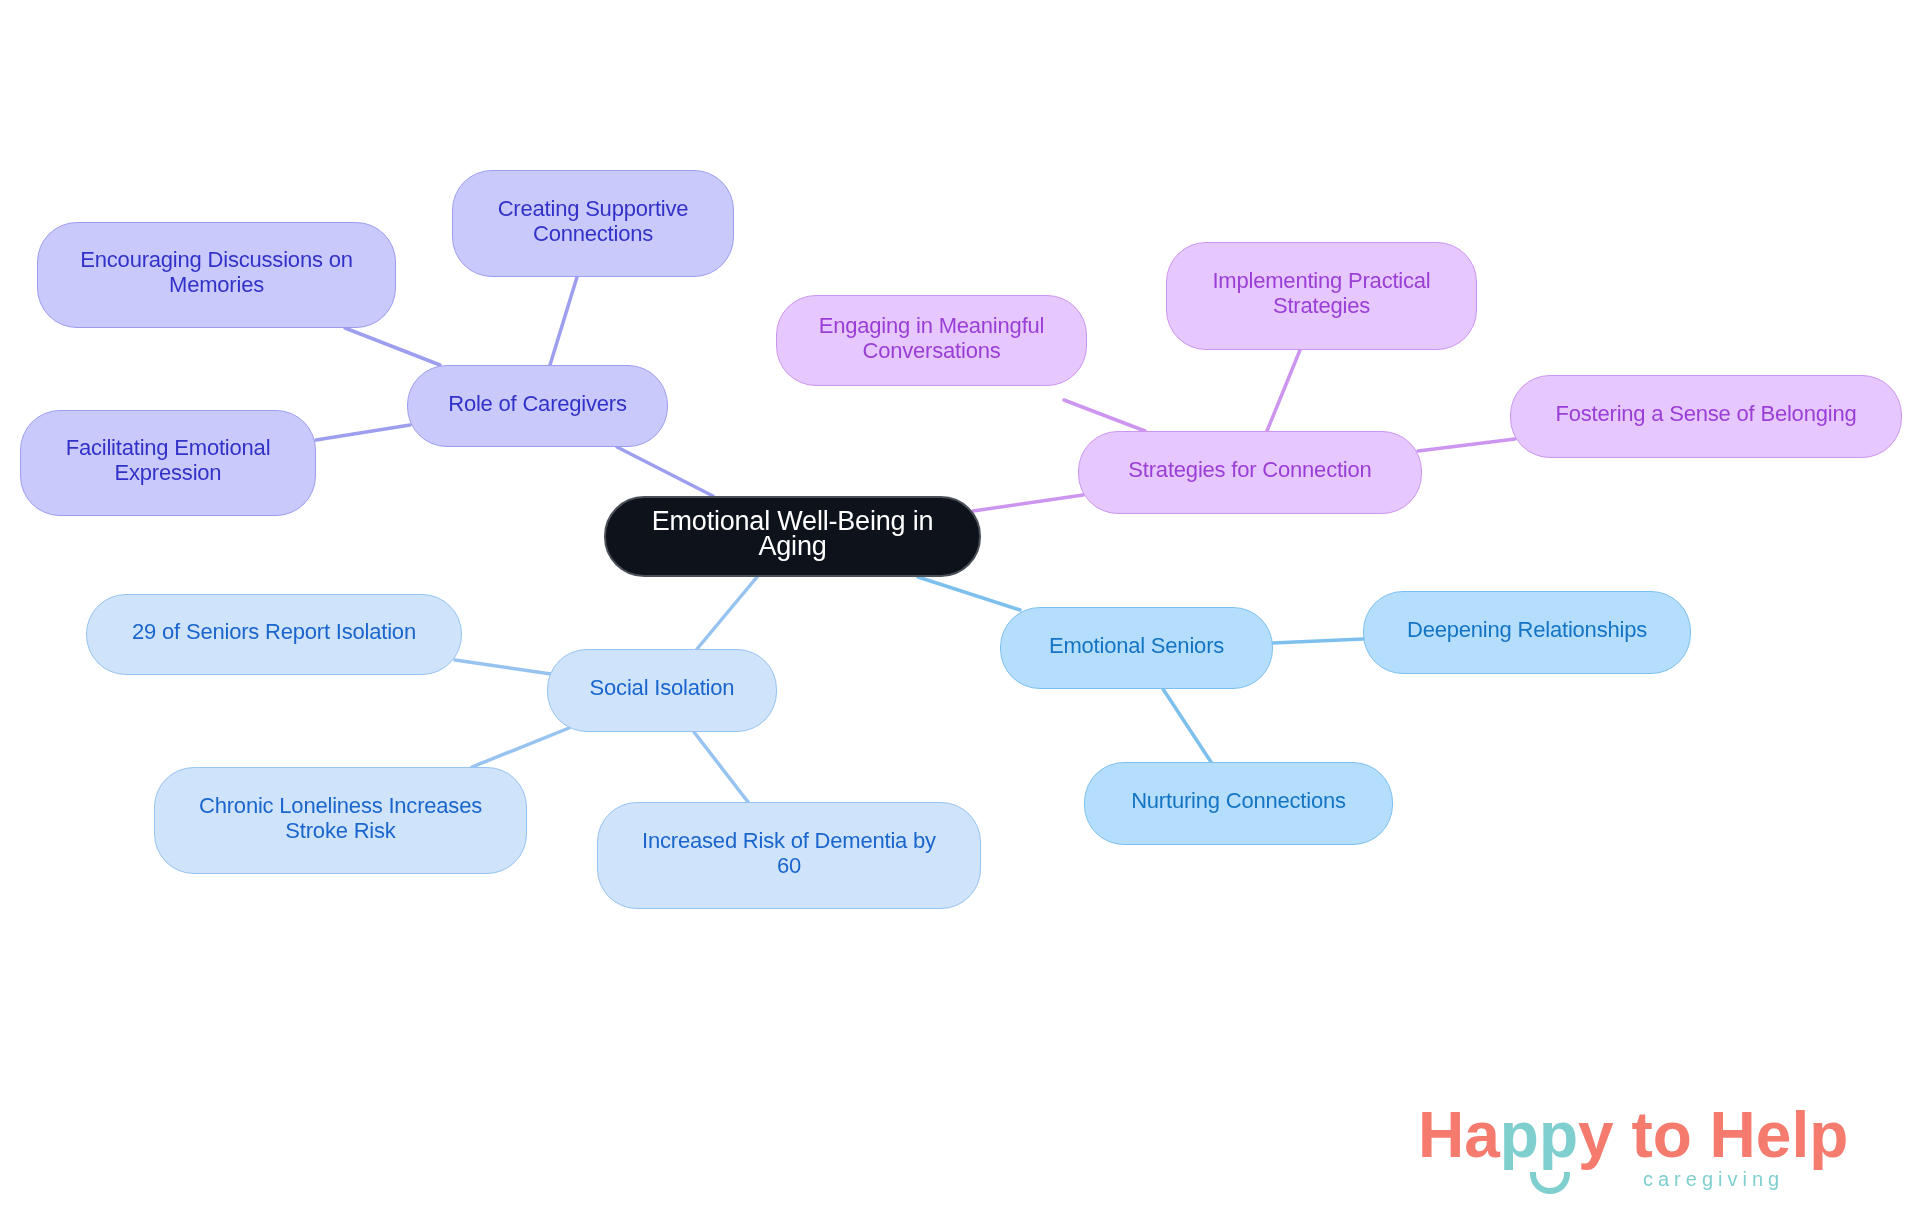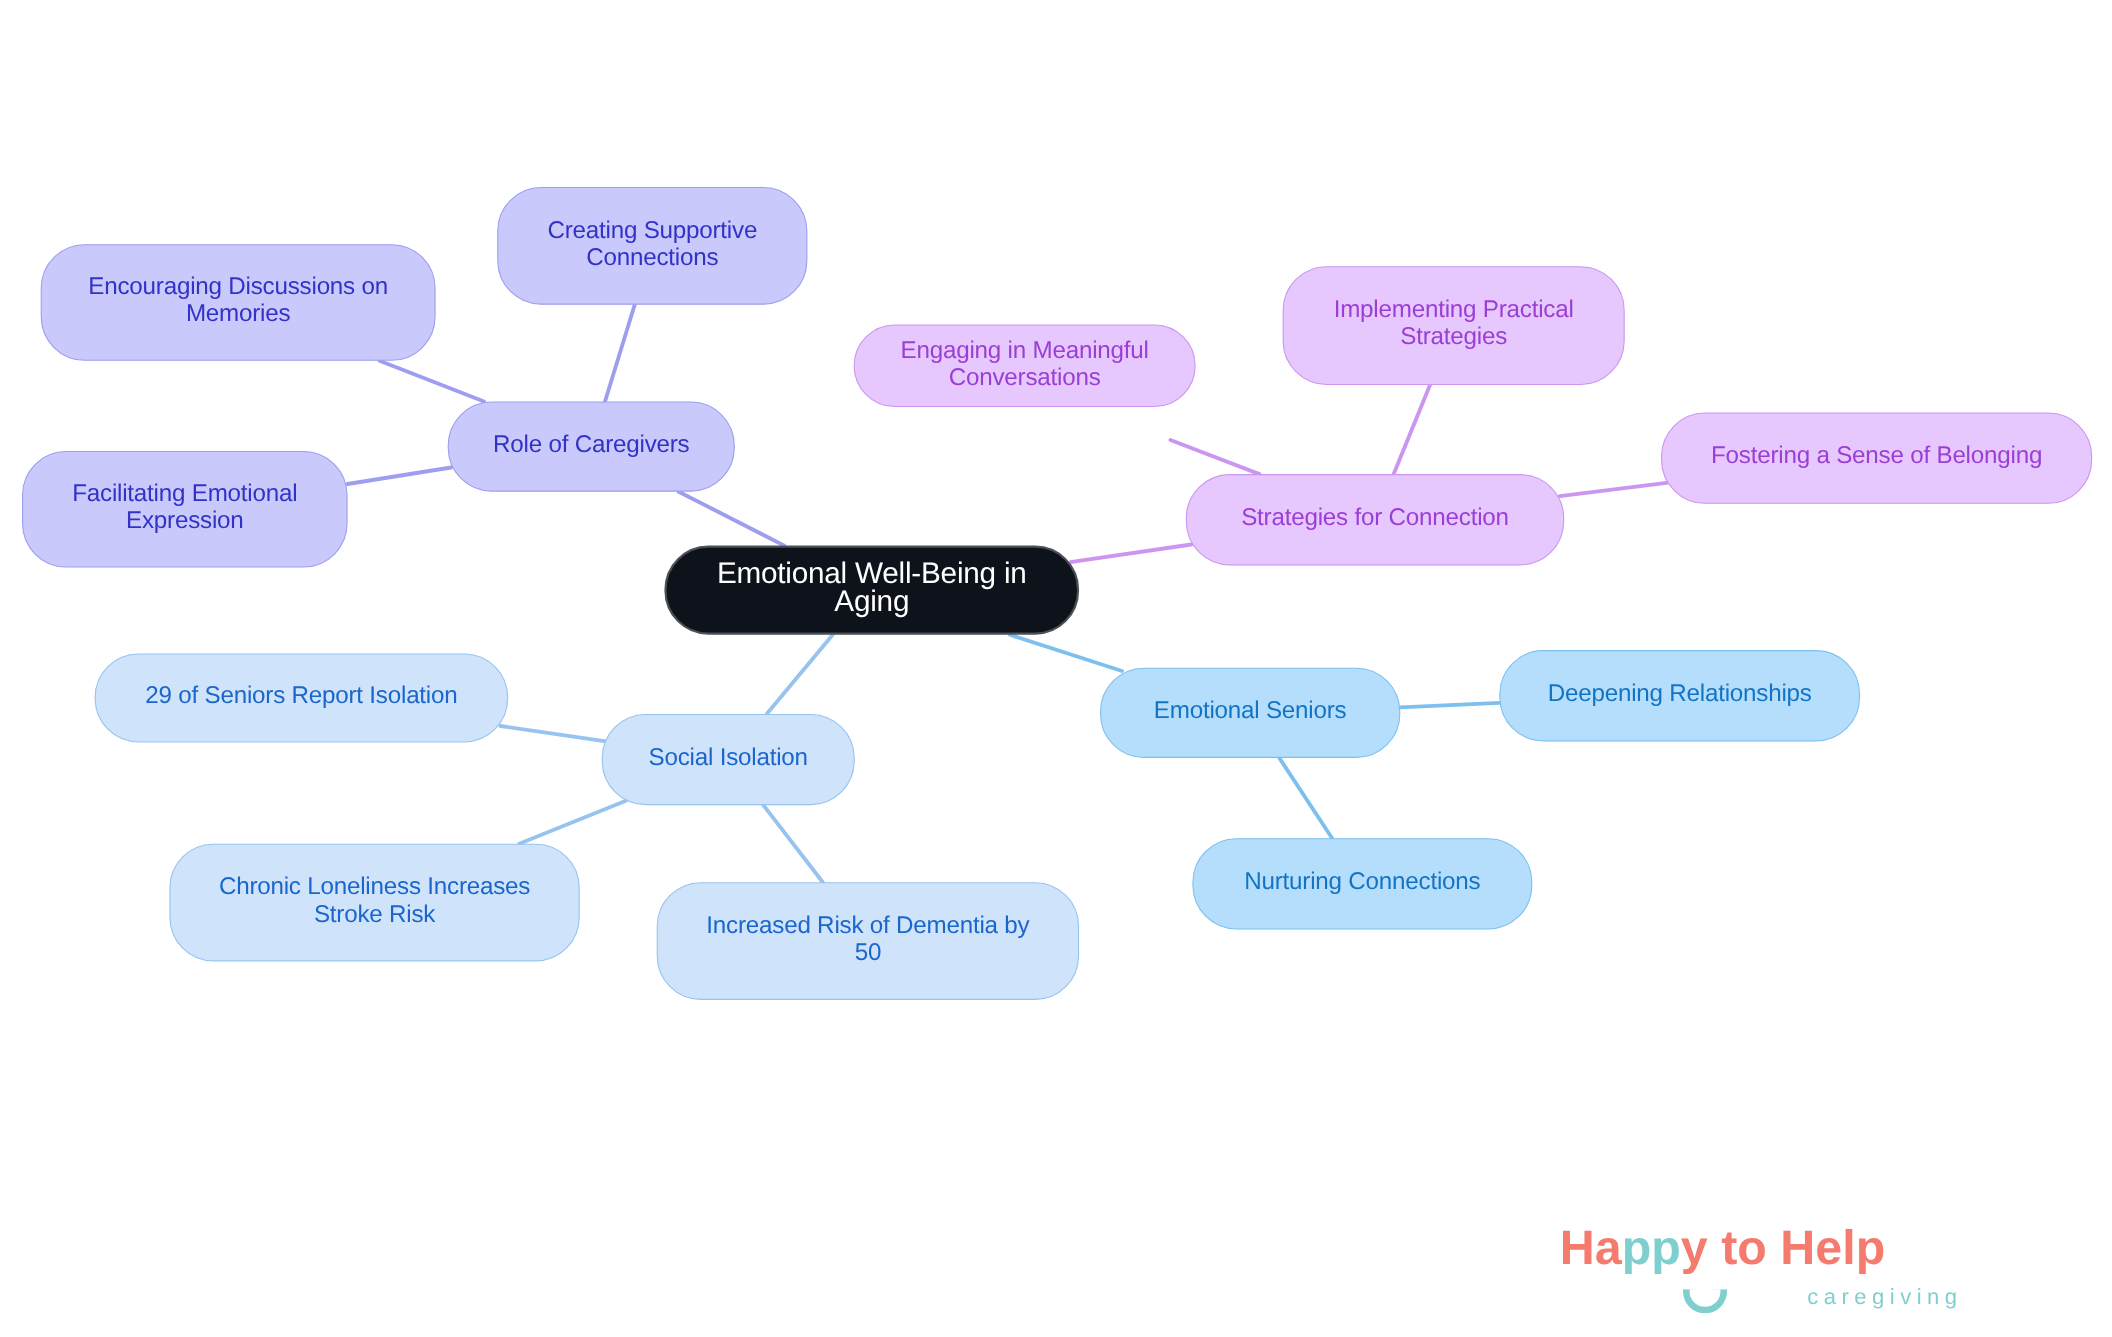--- a/index.html
+++ b/index.html
@@ -9,21 +9,21 @@
   .node {
     position: absolute; box-sizing: border-box;
     display: flex; align-items: center; justify-content: center;
     text-align: center; font-size: 22px; line-height: 25px;
     border-radius: 40px; border: 1.5px solid; padding: 0 24px;
     letter-spacing: -0.2px;
   }
   .node span { display: block; margin-top: -6px; }
   .node.root { color: #ffffff; font-size: 27px; border-width: 2px; }
   .logo { position: absolute; left: 1418px; top: 1100px; width: 470px; height: 100px; }
-  .logo-main { position: absolute; left: 0; top: 0; font-weight: bold; font-size: 44px;
+  .logo-main { position: absolute; left: 0; top: 0; font-weight: bold; font-size: 64px;
                line-height: 70px; white-space: nowrap; letter-spacing: 0px; }
   .logo-sub { position: absolute; left: 225px; top: 62px; font-size: 20px; letter-spacing: 5px;
               line-height: 34px; white-space: nowrap; }
   .smile { position: absolute; left: 112px; top: 72px; width: 40px; height: 22px;
            border: 6px solid; border-top: none; border-radius: 0 0 26px 26px; box-sizing: border-box; }
 </style>
 </head>
 <body>
 
 <svg id="edges" xmlns="http://www.w3.org/2000/svg">
@@ -71,21 +71,21 @@
       <span>
         <div>Facilitating Emotional</div>
         <div>Expression</div>
       </span>
     </div>
     <div class="node" style="left: 1078px; top: 431px; width: 344px; height: 83px; background: rgb(230, 200, 254); border-color: rgb(204, 149, 240); color: rgb(154, 62, 214);">
       <span>
         <div>Strategies for Connection</div>
       </span>
     </div>
-    <div class="node" style="left: 776px; top: 295px; width: 311px; height: 75px; background: rgb(230, 200, 254); border-color: rgb(204, 149, 240); color: rgb(154, 62, 214);">
+    <div class="node" style="left: 776px; top: 295px; width: 311px; height: 91px; background: rgb(230, 200, 254); border-color: rgb(204, 149, 240); color: rgb(154, 62, 214);">
       <span>
         <div>Engaging in Meaningful</div>
         <div>Conversations</div>
       </span>
     </div>
     <div class="node" style="left: 1166px; top: 242px; width: 311px; height: 108px; background: rgb(230, 200, 254); border-color: rgb(204, 149, 240); color: rgb(154, 62, 214);">
       <span>
         <div>Implementing Practical</div>
         <div>Strategies</div>
       </span>
@@ -107,21 +107,21 @@
     </div>
     <div class="node" style="left: 154px; top: 767px; width: 373px; height: 107px; background: rgb(207, 227, 251); border-color: rgb(150, 195, 239); color: rgb(26, 102, 204);">
       <span>
         <div>Chronic Loneliness Increases</div>
         <div>Stroke Risk</div>
       </span>
     </div>
     <div class="node" style="left: 597px; top: 802px; width: 384px; height: 107px; background: rgb(207, 227, 251); border-color: rgb(150, 195, 239); color: rgb(26, 102, 204);">
       <span>
         <div>Increased Risk of Dementia by</div>
-        <div>50</div>
+        <div>60</div>
       </span>
     </div>
     <div class="node" style="left: 1000px; top: 607px; width: 273px; height: 82px; background: rgb(181, 222, 252); border-color: rgb(125, 192, 238); color: rgb(20, 116, 196);">
       <span>
         <div>Emotional Seniors</div>
       </span>
     </div>
     <div class="node" style="left: 1363px; top: 591px; width: 328px; height: 83px; background: rgb(181, 222, 252); border-color: rgb(125, 192, 238); color: rgb(20, 116, 196);">
       <span>
         <div>Deepening Relationships</div>

